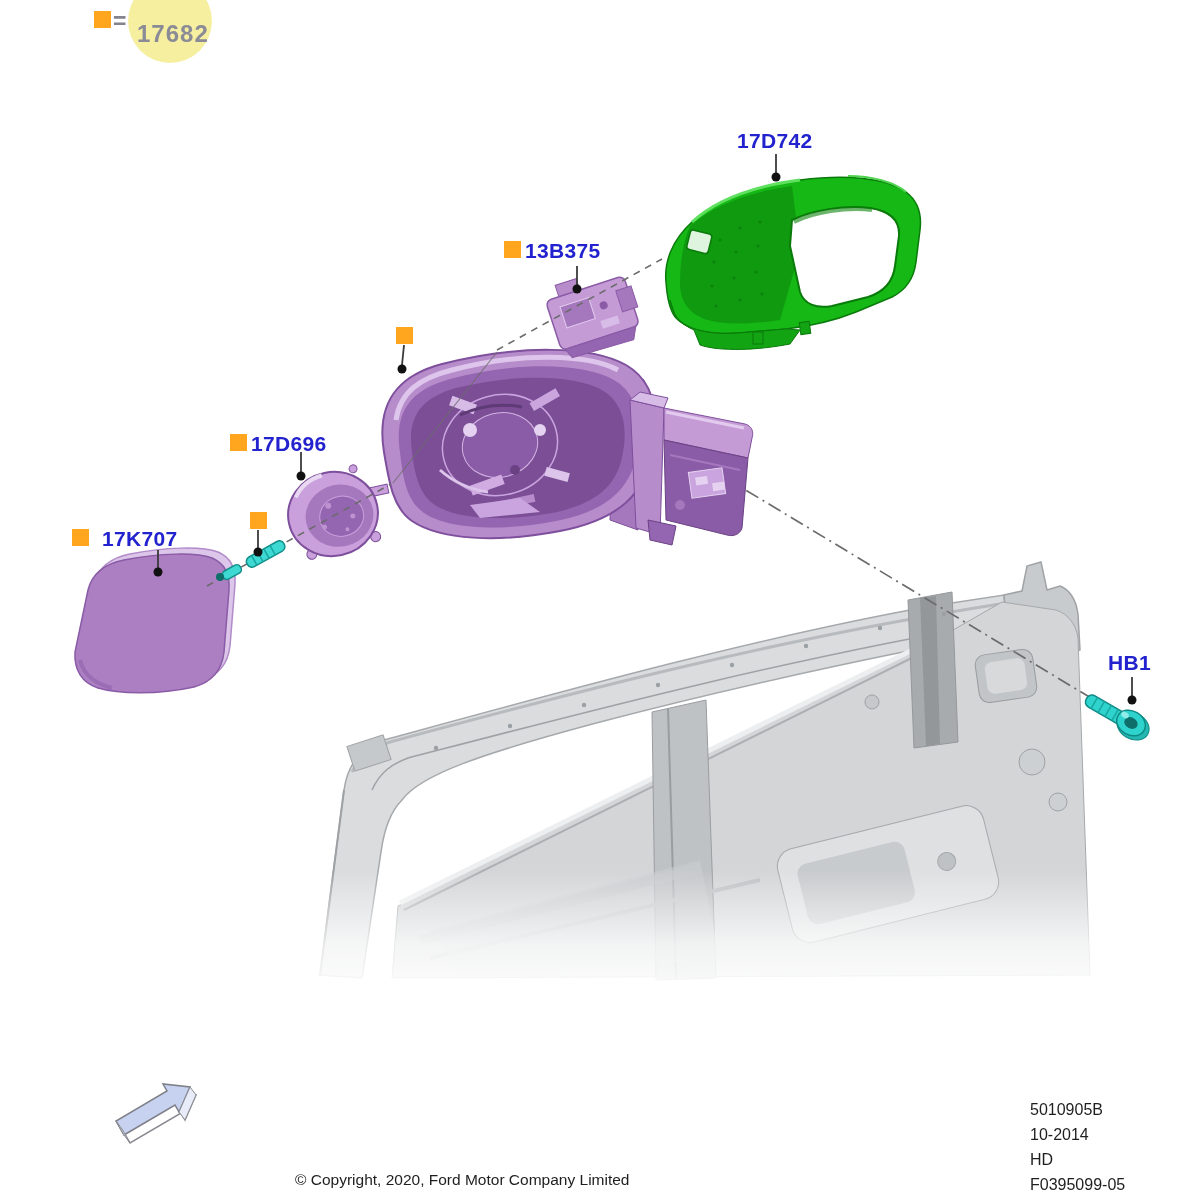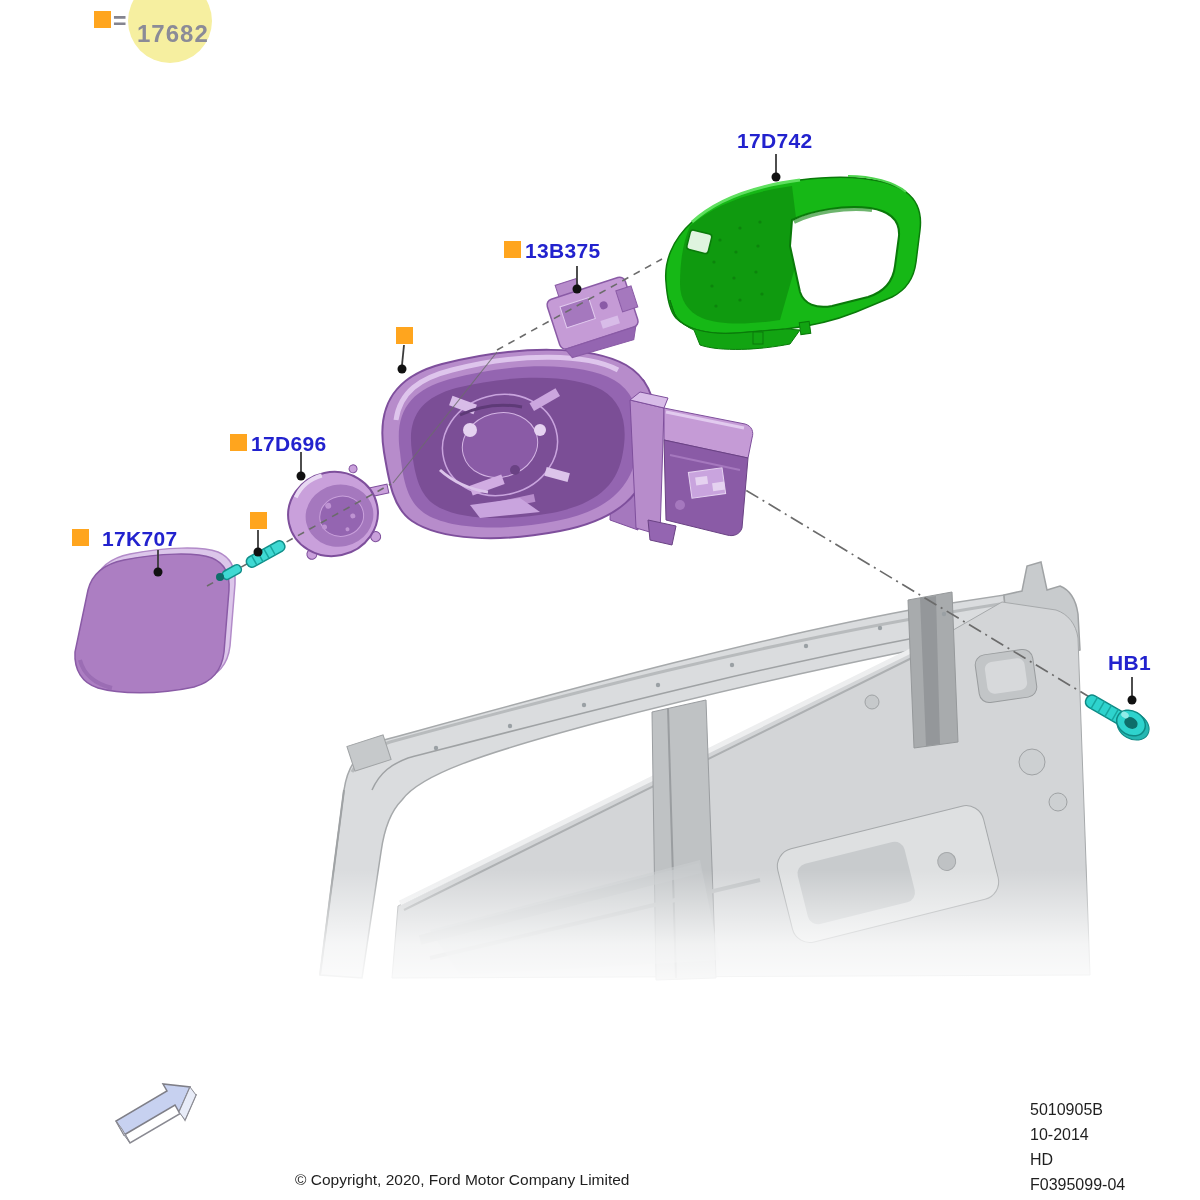--- a/index.html
+++ b/index.html
@@ -292,15 +292,15 @@
 </div>
 
 <div class="callout" style="left:1108px;top:653px;">
   <span class="callout-text">HB1</span>
 </div>
 
 <div class="footer-right">
   <div>5010905B</div>
   <div>10-2014</div>
   <div>HD</div>
-  <div>F0395099-04</div>
+  <div>F0395099-05</div>
 </div>
 <div class="footer-copyright">© Copyright, 2020, Ford Motor Company Limited</div>
 
 </body></html>

